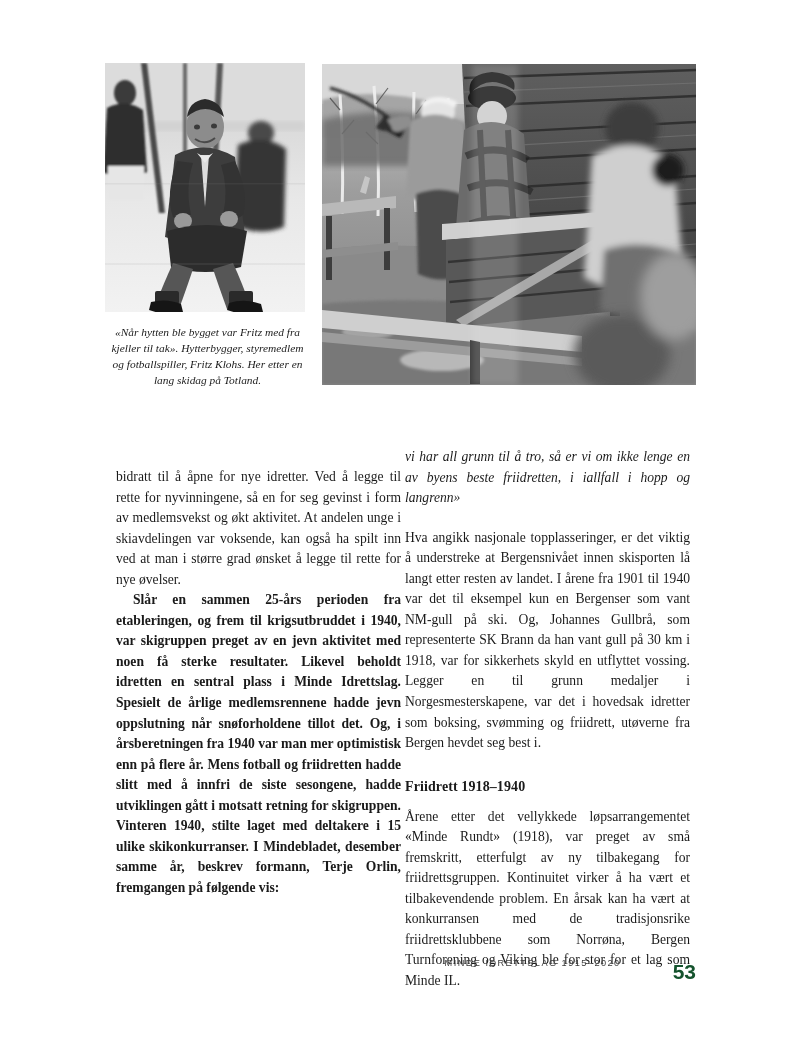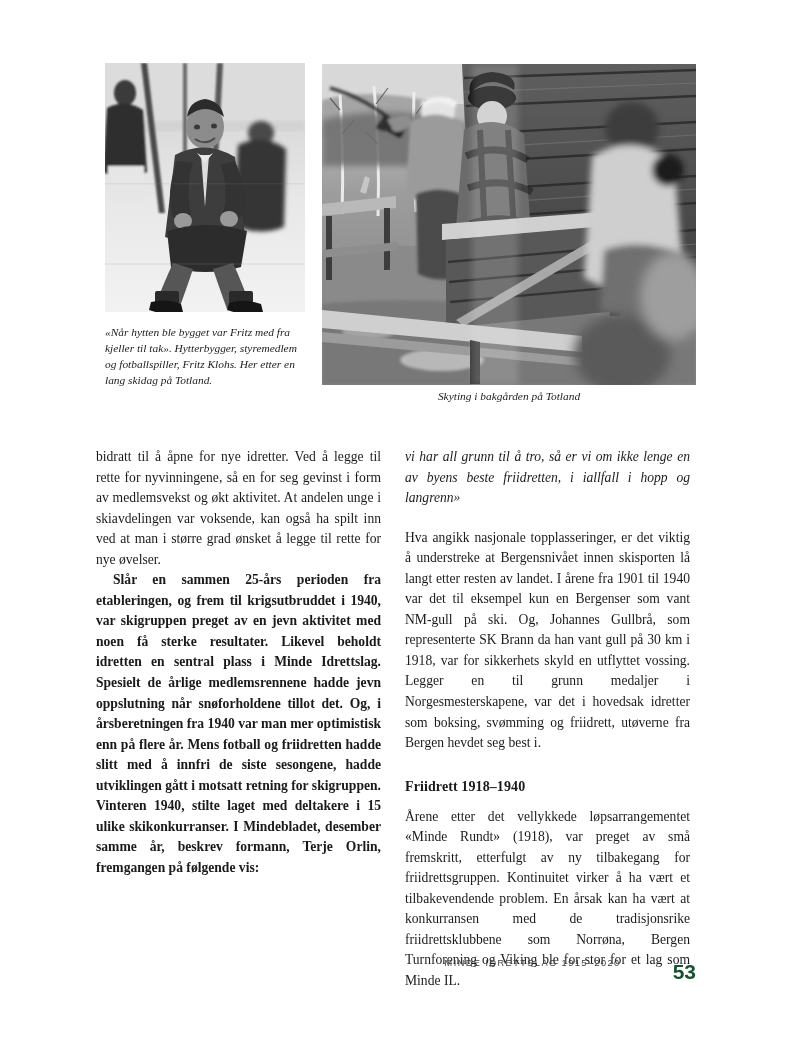--- a/index.html
+++ b/index.html
@@ -47,38 +47,38 @@
     position: absolute;
     font-style: italic;
     font-size: 11.4px;
     line-height: 16.1px;
     color: #1a1a1a;
   }
   .caption-left {
     left: 105px;
     top: 324px;
     width: 205px;
-    text-align: left;
+    text-align: center;
   }
   .caption-right {
     left: 322px;
     top: 388px;
     width: 374px;
     text-align: center;
   }
 
   
   .col {
     position: absolute;
     top: 447px;
     width: 285px;
     font-size: 13.6px;
     line-height: 20.55px;
   }
-  .col-left  { left: 96px; }
+  .col-left  { left: 116px; margin-top: 20px; }
   .col-right { left: 405px; }
 
   .col p {
     margin: 0;
     text-align: justify;
     text-justify: inter-word;
     hyphens: manual;
   }
   .col p.indent { text-indent: 1.25em; font-weight: bold; }
   .col p.quote {
@@ -338,21 +338,20 @@
         <ellipse cx="300" cy="290" rx="48" ry="40" fill="#5a5a5a"></ellipse>
         <ellipse cx="352" cy="232" rx="34" ry="44" fill="#9e9e9e"></ellipse>
       </g>
 
       <g opacity="0.18" filter="url(#sb2)">
         <rect x="150" y="0" width="46" height="321" fill="#e8e8e8"></rect>
       </g>
     </svg>
   </div>
 
-  <div class="caption caption-right">Skyting i bakgården på Totland</div>
 
   <div class="col col-left">
     <p>bidratt til å åpne for nye idretter. Ved å legge til rette for nyvinningene, så en for seg gevinst i form av medlemsvekst og økt aktivitet. At andelen unge i skiavdelingen var voksende, kan også ha spilt inn ved at man i større grad ønsket å legge til rette for nye øvelser.</p>
     <p class="indent">Slår en sammen 25-års perioden fra etableringen, og frem til krigsutbruddet i 1940, var skigruppen preget av en jevn aktivitet med noen få sterke resultater. Likevel beholdt idretten en sentral plass i Minde Idrettslag. Spesielt de årlige medlemsrennene hadde jevn oppslutning når snøforholdene tillot det. Og, i årsberetningen fra 1940 var man mer optimistisk enn på flere år. Mens fotball og friidretten hadde slitt med å innfri de siste sesongene, hadde utviklingen gått i motsatt retning for skigruppen. Vinteren 1940, stilte laget med deltakere i 15 ulike skikonkurranser. I Mindebladet, desember samme år, beskrev formann, Terje Orlin, fremgangen på følgende vis:</p>
     <div class="spacer-sm"></div>
   </div>
 
   <div class="col col-right">
     <p class="quote">vi har all grunn til å tro, så er vi om ikke lenge en av byens beste friidretten, i iallfall i hopp og langrenn»</p>
     <div class="spacer-md"></div>

